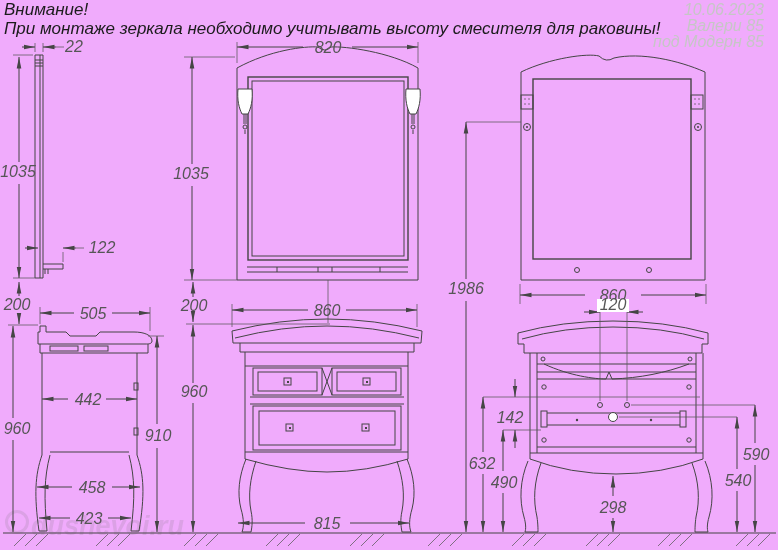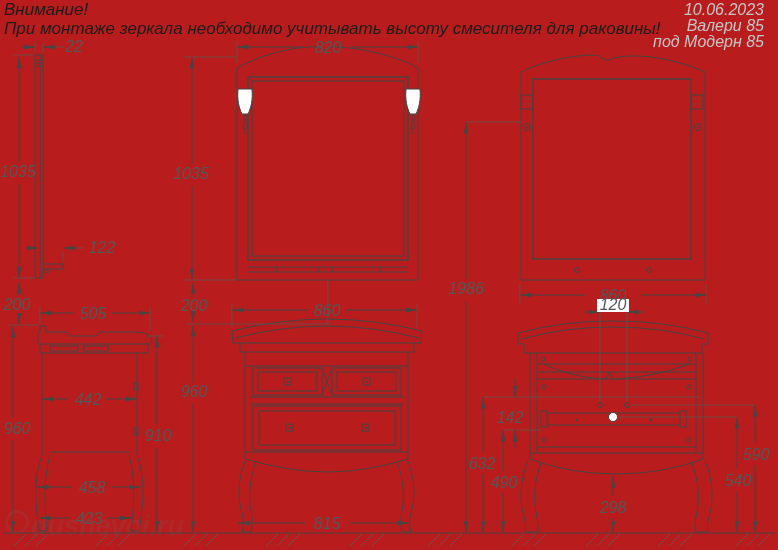--- a/index.html
+++ b/index.html
@@ -1,16 +1,16 @@
 <!DOCTYPE html>
 <html><head>
 <meta charset="utf-8">
 <style>
   html,body{margin:0;padding:0;background:#fff;}
-  #stage{position:relative;width:778px;height:550px;background:#b91c1c;overflow:hidden;}
+  #stage{position:relative;width:778px;height:550px;background:#f0abfc;overflow:hidden;}
   svg{font-family:"Liberation Sans",sans-serif;}
   .ln{stroke:#454545;stroke-width:1;fill:none;stroke-linecap:butt;}
   .ln2{stroke:#454545;stroke-width:1.4;fill:none;}
   .thin{stroke:#5a5a5a;stroke-width:.75;fill:none;}
   .fw{fill:#ffffff;}
   .dot{fill:#454545;stroke:none;}
   .h1{font:italic 17px "Liberation Sans",sans-serif;fill:#1c1c1c;}
   .meta{font:italic 16px "Liberation Sans",sans-serif;fill:#c6c6c6;text-anchor:end;}
   .dim{font:italic 16px "Liberation Sans",sans-serif;fill:#565656;text-anchor:middle;}
   .wm{font:italic bold 27px "Liberation Sans",sans-serif;fill:rgba(110,110,110,0.16);}

